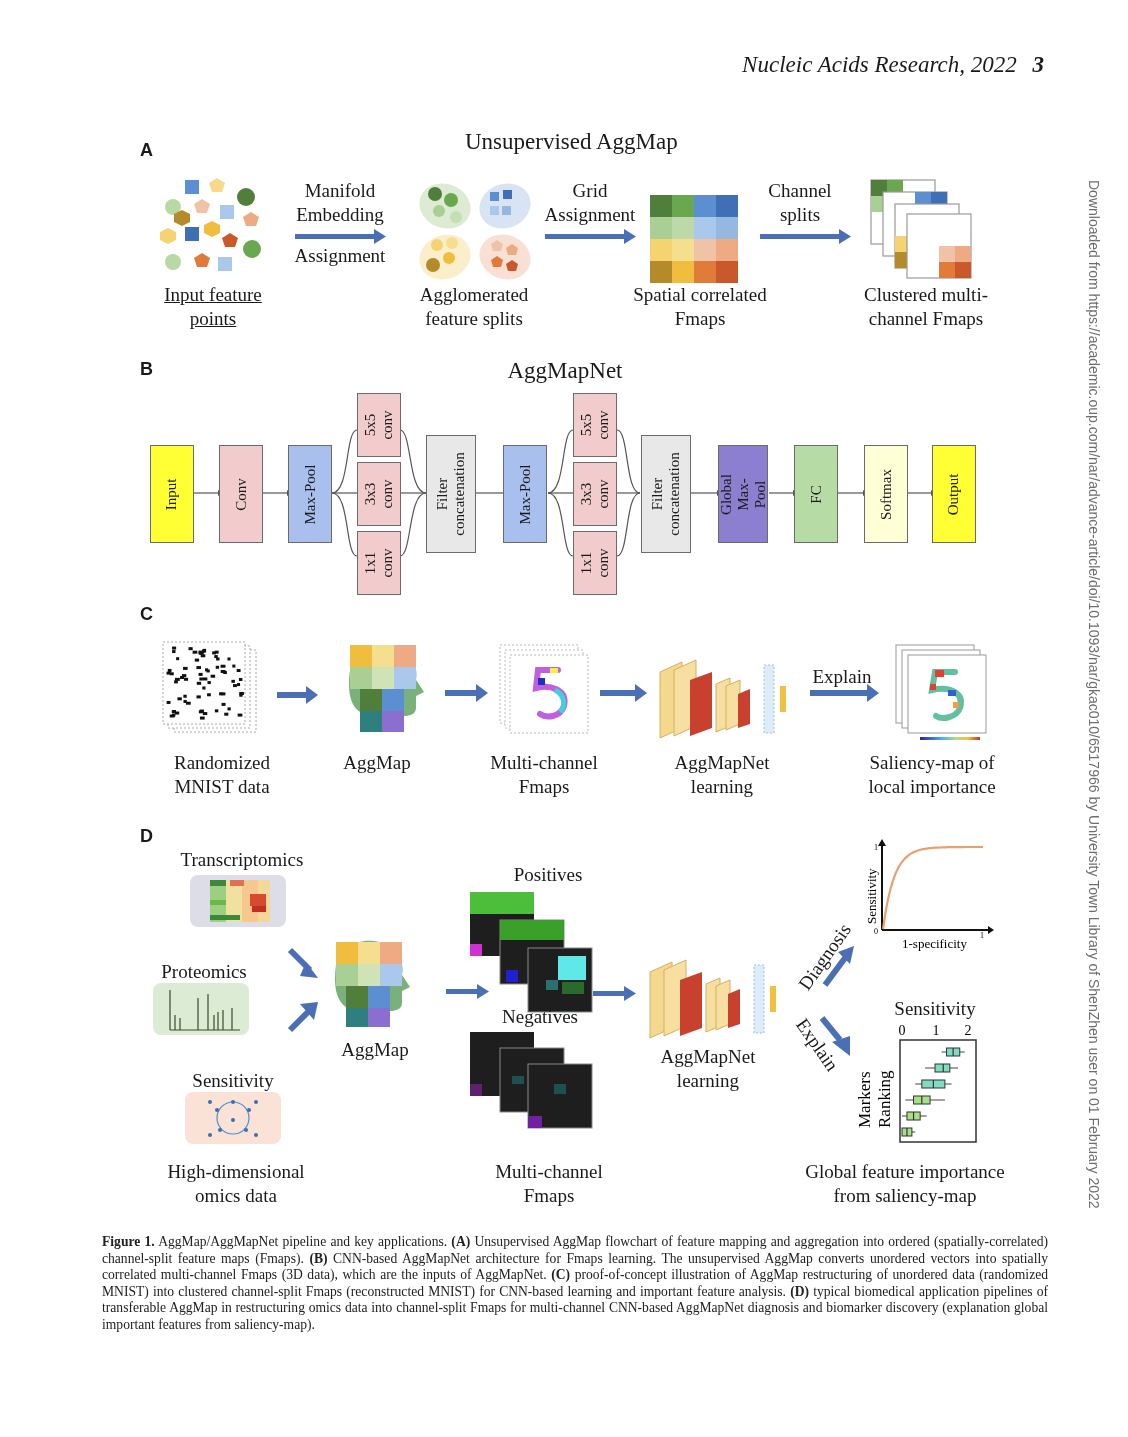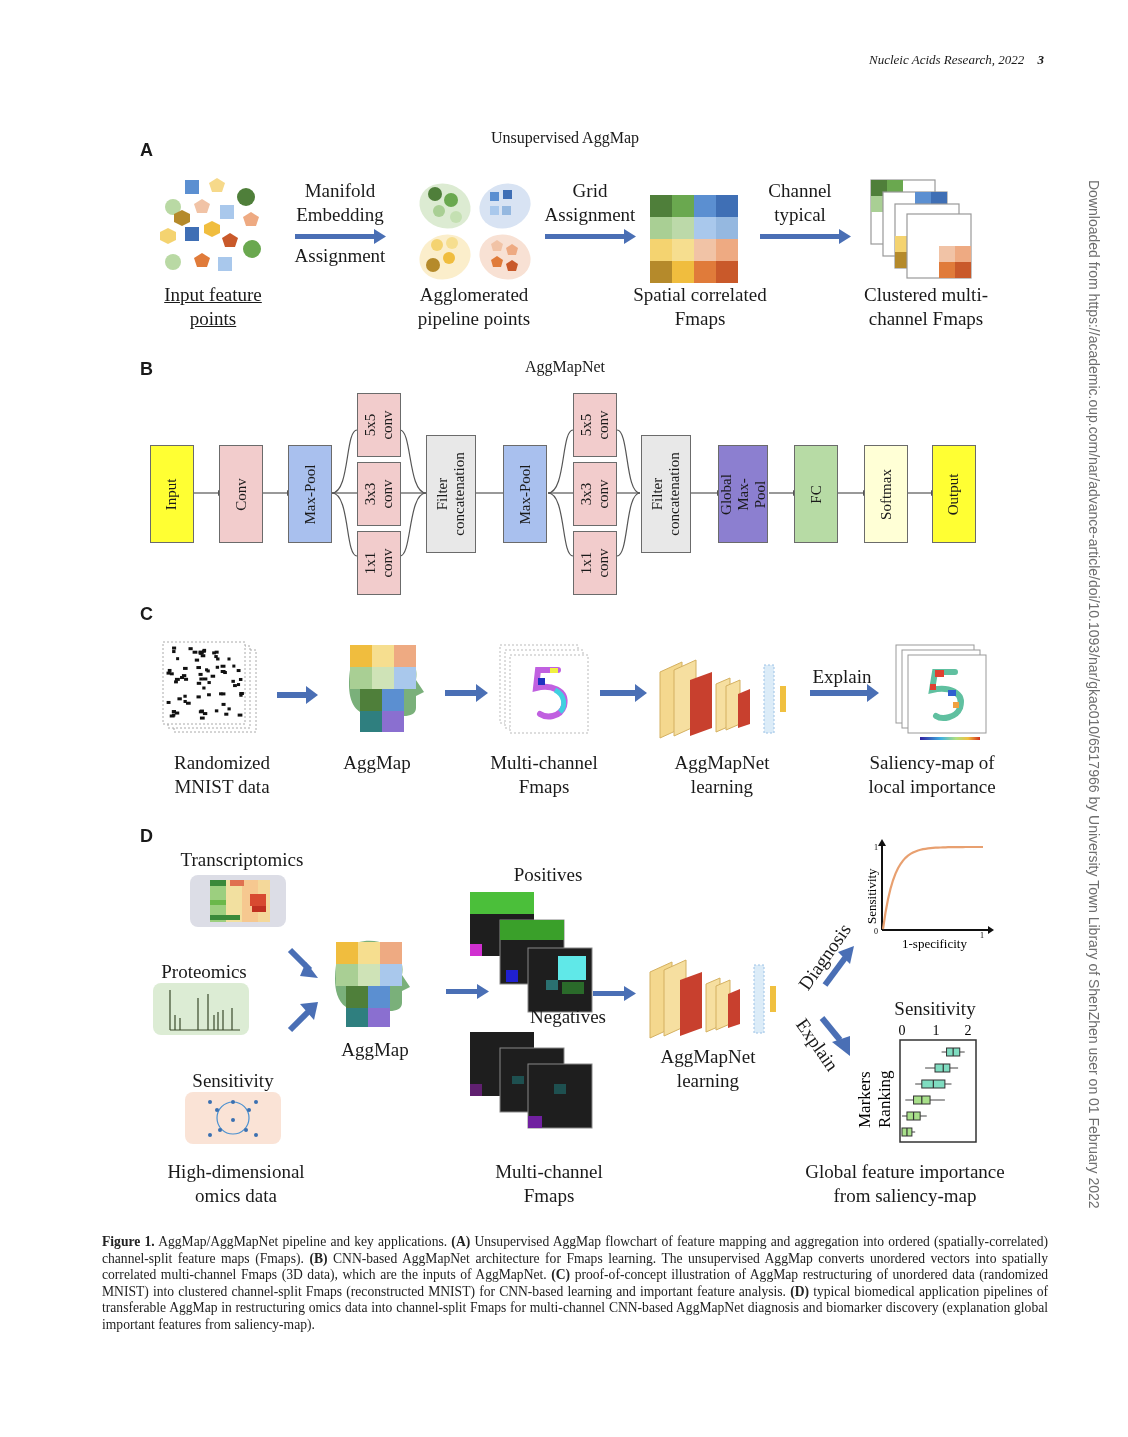--- a/index.html
+++ b/index.html
@@ -1,23 +1,23 @@
 <!DOCTYPE html>
 <html><head>
 <meta charset="utf-8">
 <style>
   html, body { margin:0; padding:0; background:#ffffff; }
   body { width:1128px; height:1437px; position:relative; overflow:hidden;
          font-family:"Liberation Serif","DejaVu Serif",serif; color:#1a1a1a; }
   .abs { position:absolute; }
-  .header { right:84px; top:52px; font-size:13px; font-style:italic; }
+  .header { right:84px; top:52px; font-size:23px; font-style:italic; }
   .header .pg { font-weight:bold; margin-left:10px; }
   .panel-letter { font-family:"Liberation Sans","DejaVu Sans",sans-serif; font-weight:bold; font-size:18px; }
   .lbl { font-size:19px; text-align:center; line-height:24px; white-space:nowrap; }
-  .title { font-size:16px; text-align:center; white-space:nowrap; }
+  .title { font-size:23px; text-align:center; white-space:nowrap; }
   .sidebar-text { position:absolute; left:1080px; top:180px; width:1085px; height:22px;
        transform-origin:0 0; transform:translate(22px,0) rotate(90deg);
        font-family:"Liberation Sans","DejaVu Sans",sans-serif; font-size:14px; color:#6e6e6e; white-space:nowrap; }
   .caption { left:102px; top:1234px; width:946px; font-size:13.6px; line-height:16.6px; text-align:justify; color:#222; }
   .caption b { font-weight:bold; }
   .block { position:absolute; border:1.5px solid #6b6b6b; box-sizing:border-box; display:flex; align-items:center; justify-content:center; }
   .block span { transform:rotate(-90deg); white-space:nowrap; font-size:15px; text-align:center; line-height:17px; display:block; }
   svg text { font-family:"Liberation Serif","DejaVu Serif",serif; }
 </style>
 </head>
@@ -129,29 +129,29 @@
       <rect x="805" y="92" width="16" height="16" fill="#c9592a"></rect>
   </g>
 </svg>
 
 <div class="abs lbl" style="left:280px;top:179px;width:120px;">Manifold</div>
 <div class="abs lbl" style="left:280px;top:203px;width:120px;">Embedding</div>
 <div class="abs lbl" style="left:280px;top:244px;width:120px;">Assignment</div>
 <div class="abs lbl" style="left:530px;top:179px;width:120px;">Grid</div>
 <div class="abs lbl" style="left:530px;top:203px;width:120px;">Assignment</div>
 <div class="abs lbl" style="left:740px;top:179px;width:120px;">Channel</div>
-<div class="abs lbl" style="left:740px;top:203px;width:120px;">typical</div>
+<div class="abs lbl" style="left:740px;top:203px;width:120px;">splits</div>
 
 <div class="abs lbl" style="left:143px;top:283px;width:140px;text-decoration:underline;">
   <div>Input feature</div>
   <div>points</div>
 </div>
 <div class="abs lbl" style="left:400px;top:283px;width:148px;text-align:center;">
   <div>Agglomerated</div>
-  <div>pipeline points</div>
+  <div>feature splits</div>
 </div>
 <div class="abs lbl" style="left:616px;top:283px;width:168px;">
   <div>Spatial correlated</div>
   <div>Fmaps</div>
 </div>
 <div class="abs lbl" style="left:846px;top:283px;width:160px;">
   <div>Clustered multi-</div>
   <div>channel Fmaps</div>
 </div>
 
@@ -582,21 +582,21 @@
       <line x1="52" x2="65.2" y1="114" y2="114" stroke="#444" stroke-width="1"></line>
       <rect x="52" y="110" width="9.899999999999999" height="8" fill="#a8e08a" stroke="#333" stroke-width="1"></rect>
       <line x1="56.95" x2="56.95" y1="110" y2="118" stroke="#333" stroke-width="1.2"></line>
     </g>
   <text transform="translate(20,110) rotate(-90)" font-size="17">Markers</text>
   <text transform="translate(40,110) rotate(-90)" font-size="17">Ranking</text>
 </svg>
 
 <div class="abs lbl" style="left:320px;top:1038px;width:110px;">AggMap</div>
 <div class="abs lbl" style="left:488px;top:863px;width:120px;">Positives</div>
-<div class="abs lbl" style="left:508px;top:1005px;width:120px;text-align:center;">Negatives</div>
+<div class="abs lbl" style="left:480px;top:1005px;width:120px;text-align:center;">Negatives</div>
 <div class="abs lbl" style="left:638px;top:1045px;width:140px;">
     <div>AggMapNet</div>
     <div>learning</div>
   </div>
 <div class="abs lbl" style="left:150px;top:1160px;width:172px;">
     <div>High-dimensional</div>
     <div>omics data</div>
   </div>
 <div class="abs lbl" style="left:479px;top:1160px;width:140px;">
     <div>Multi-channel</div>

